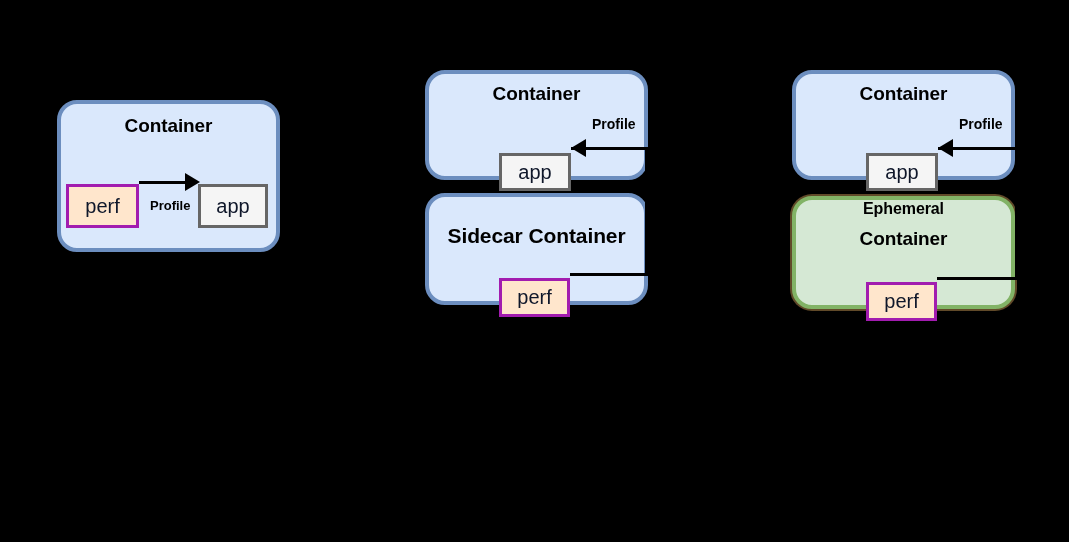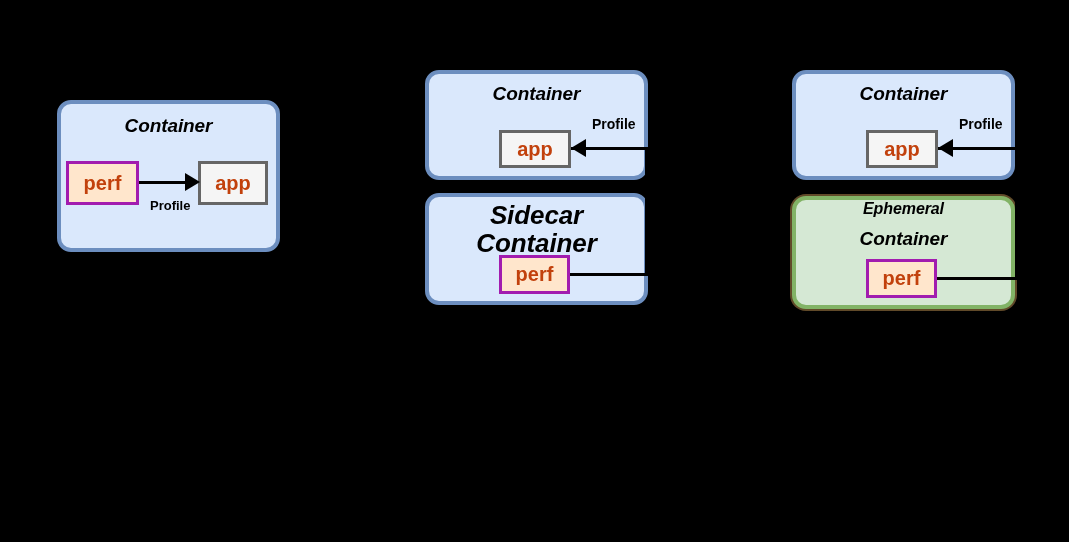--- a/index.html
+++ b/index.html
@@ -13,24 +13,23 @@
     height: 542px;
     background: #000000;
     overflow: hidden;
     font-family: "Liberation Sans", sans-serif;
   }
 
   
   .container-box {
     position: absolute;
     box-sizing: border-box;
-    border-radius: 14px;
+    border-radius: 20px;
     border: 4px solid #6c8ebf;
     background: #dae8fc;
-    font-style: italic;
   }
   .container-box.green {
     border-color: #82b366;
     background: #d5e8d4;
     box-shadow: 0 0 0 2px rgba(214,164,92,0.45);
   }
   .container-title {
     position: absolute;
     left: 0;
     right: 0;
@@ -41,22 +40,23 @@
     letter-spacing: -0.1px;
   }
 
   
   .node {
     position: absolute;
     box-sizing: border-box;
     display: flex;
     align-items: center;
     justify-content: center;
-    font-weight: bold;
-    color: #c2410c;
+    font-weight: normal;
+    color: #0f172a;
+    margin-top: 23px;
   }
   .node.perf {
     background: #ffe6cc;
     border: 3px solid #a21caf;
   }
   .node.app {
     background: #f5f5f5;
     border: 3px solid #666666;
   }
 
@@ -109,21 +109,21 @@
     <div class="container-title" style="top:10px; font-size:19px;">Container</div>
   </div>
 
   <div class="node app" style="left:499px; top:130px; width:72px; height:38px; font-size:20px;">app</div>
 
   <div class="hline" style="left:571px; top:147px; width:77px;"></div>
   <div class="arrowhead left" style="left:571px; top:139px;"></div>
   <div class="edge-label" style="left:584px; top:116px; font-size:14px;">Profile</div>
 
   <div class="container-box" style="left:425px; top:193px; width:223px; height:112px;">
-    <div class="container-title" style="top:4px; font-size:26px;">Sidecar Container</div>
+    <div class="container-title" style="top:28px; font-size:21px;">Sidecar Container</div>
   </div>
 
   <div class="node perf" style="left:499px; top:255px; width:71px; height:39px; font-size:20px;">perf</div>
 
   <div class="hline" style="left:570px; top:273px; width:78px;"></div>
   <div class="hline" style="left:645px; top:147px; width:3px; height:129px;"></div>
 
   <div class="container-box" style="left:792px; top:70px; width:223px; height:110px;">
     <div class="container-title" style="top:10px; font-size:19px;">Container</div>
   </div>

